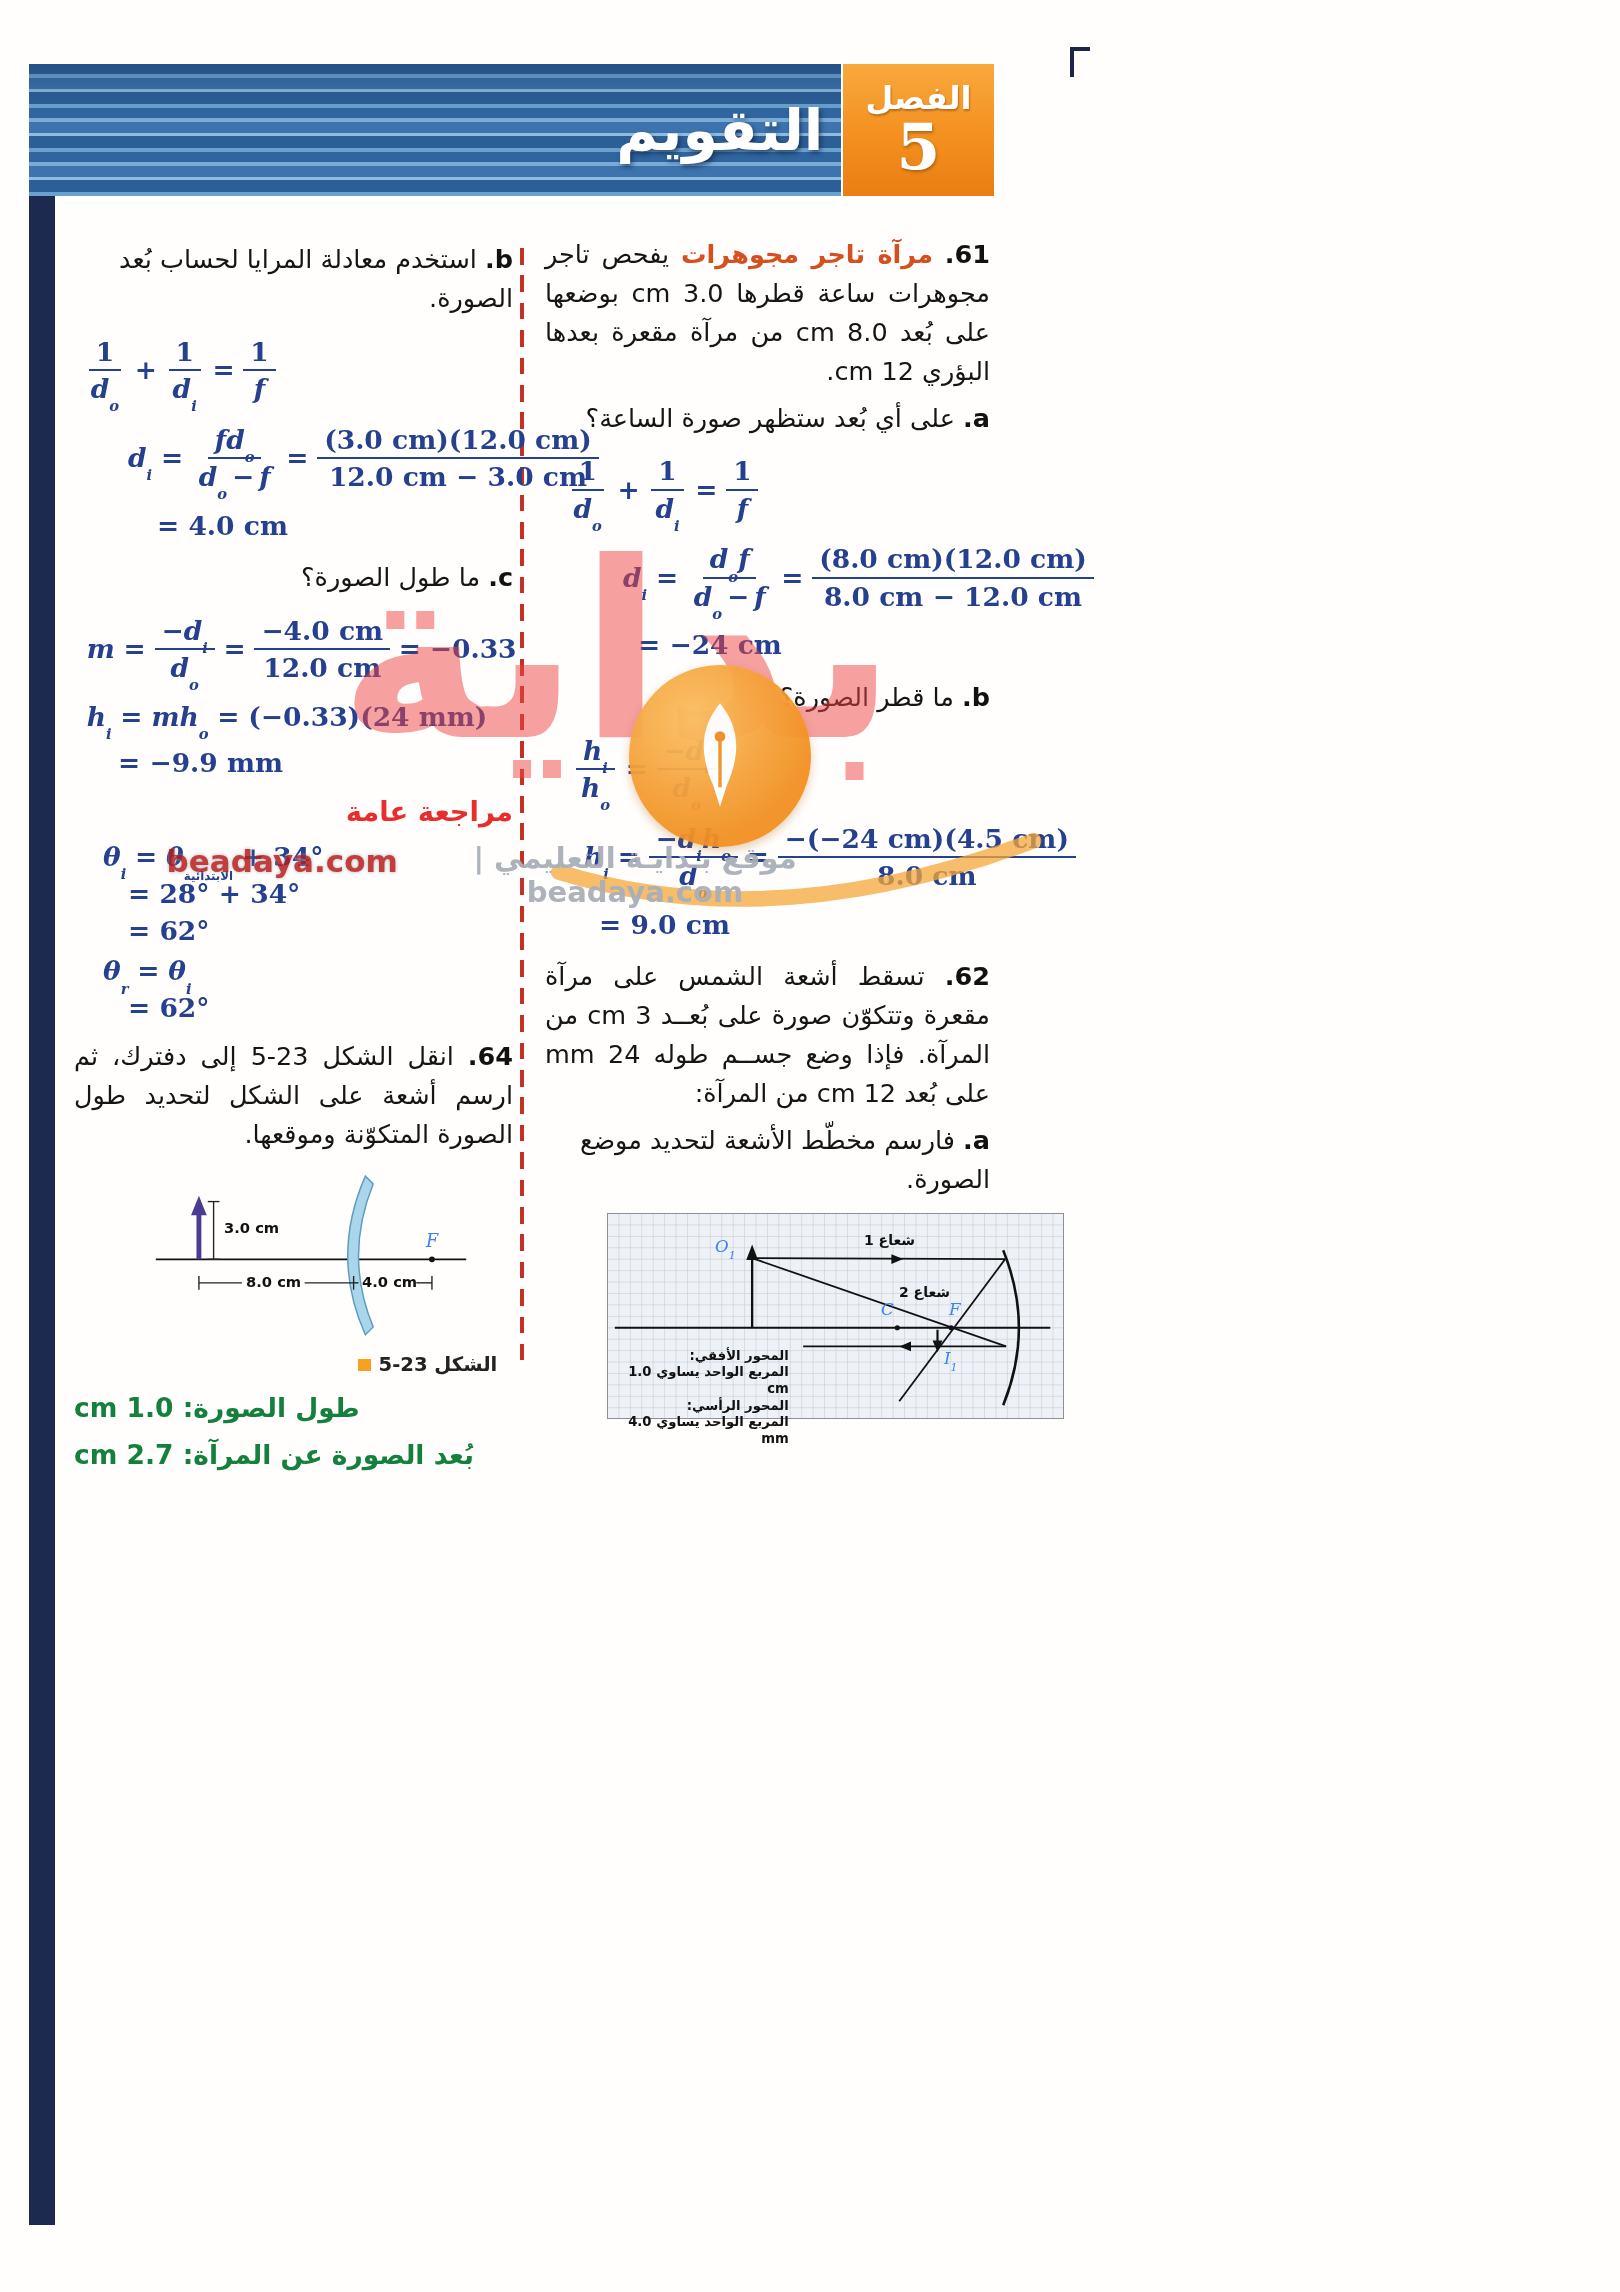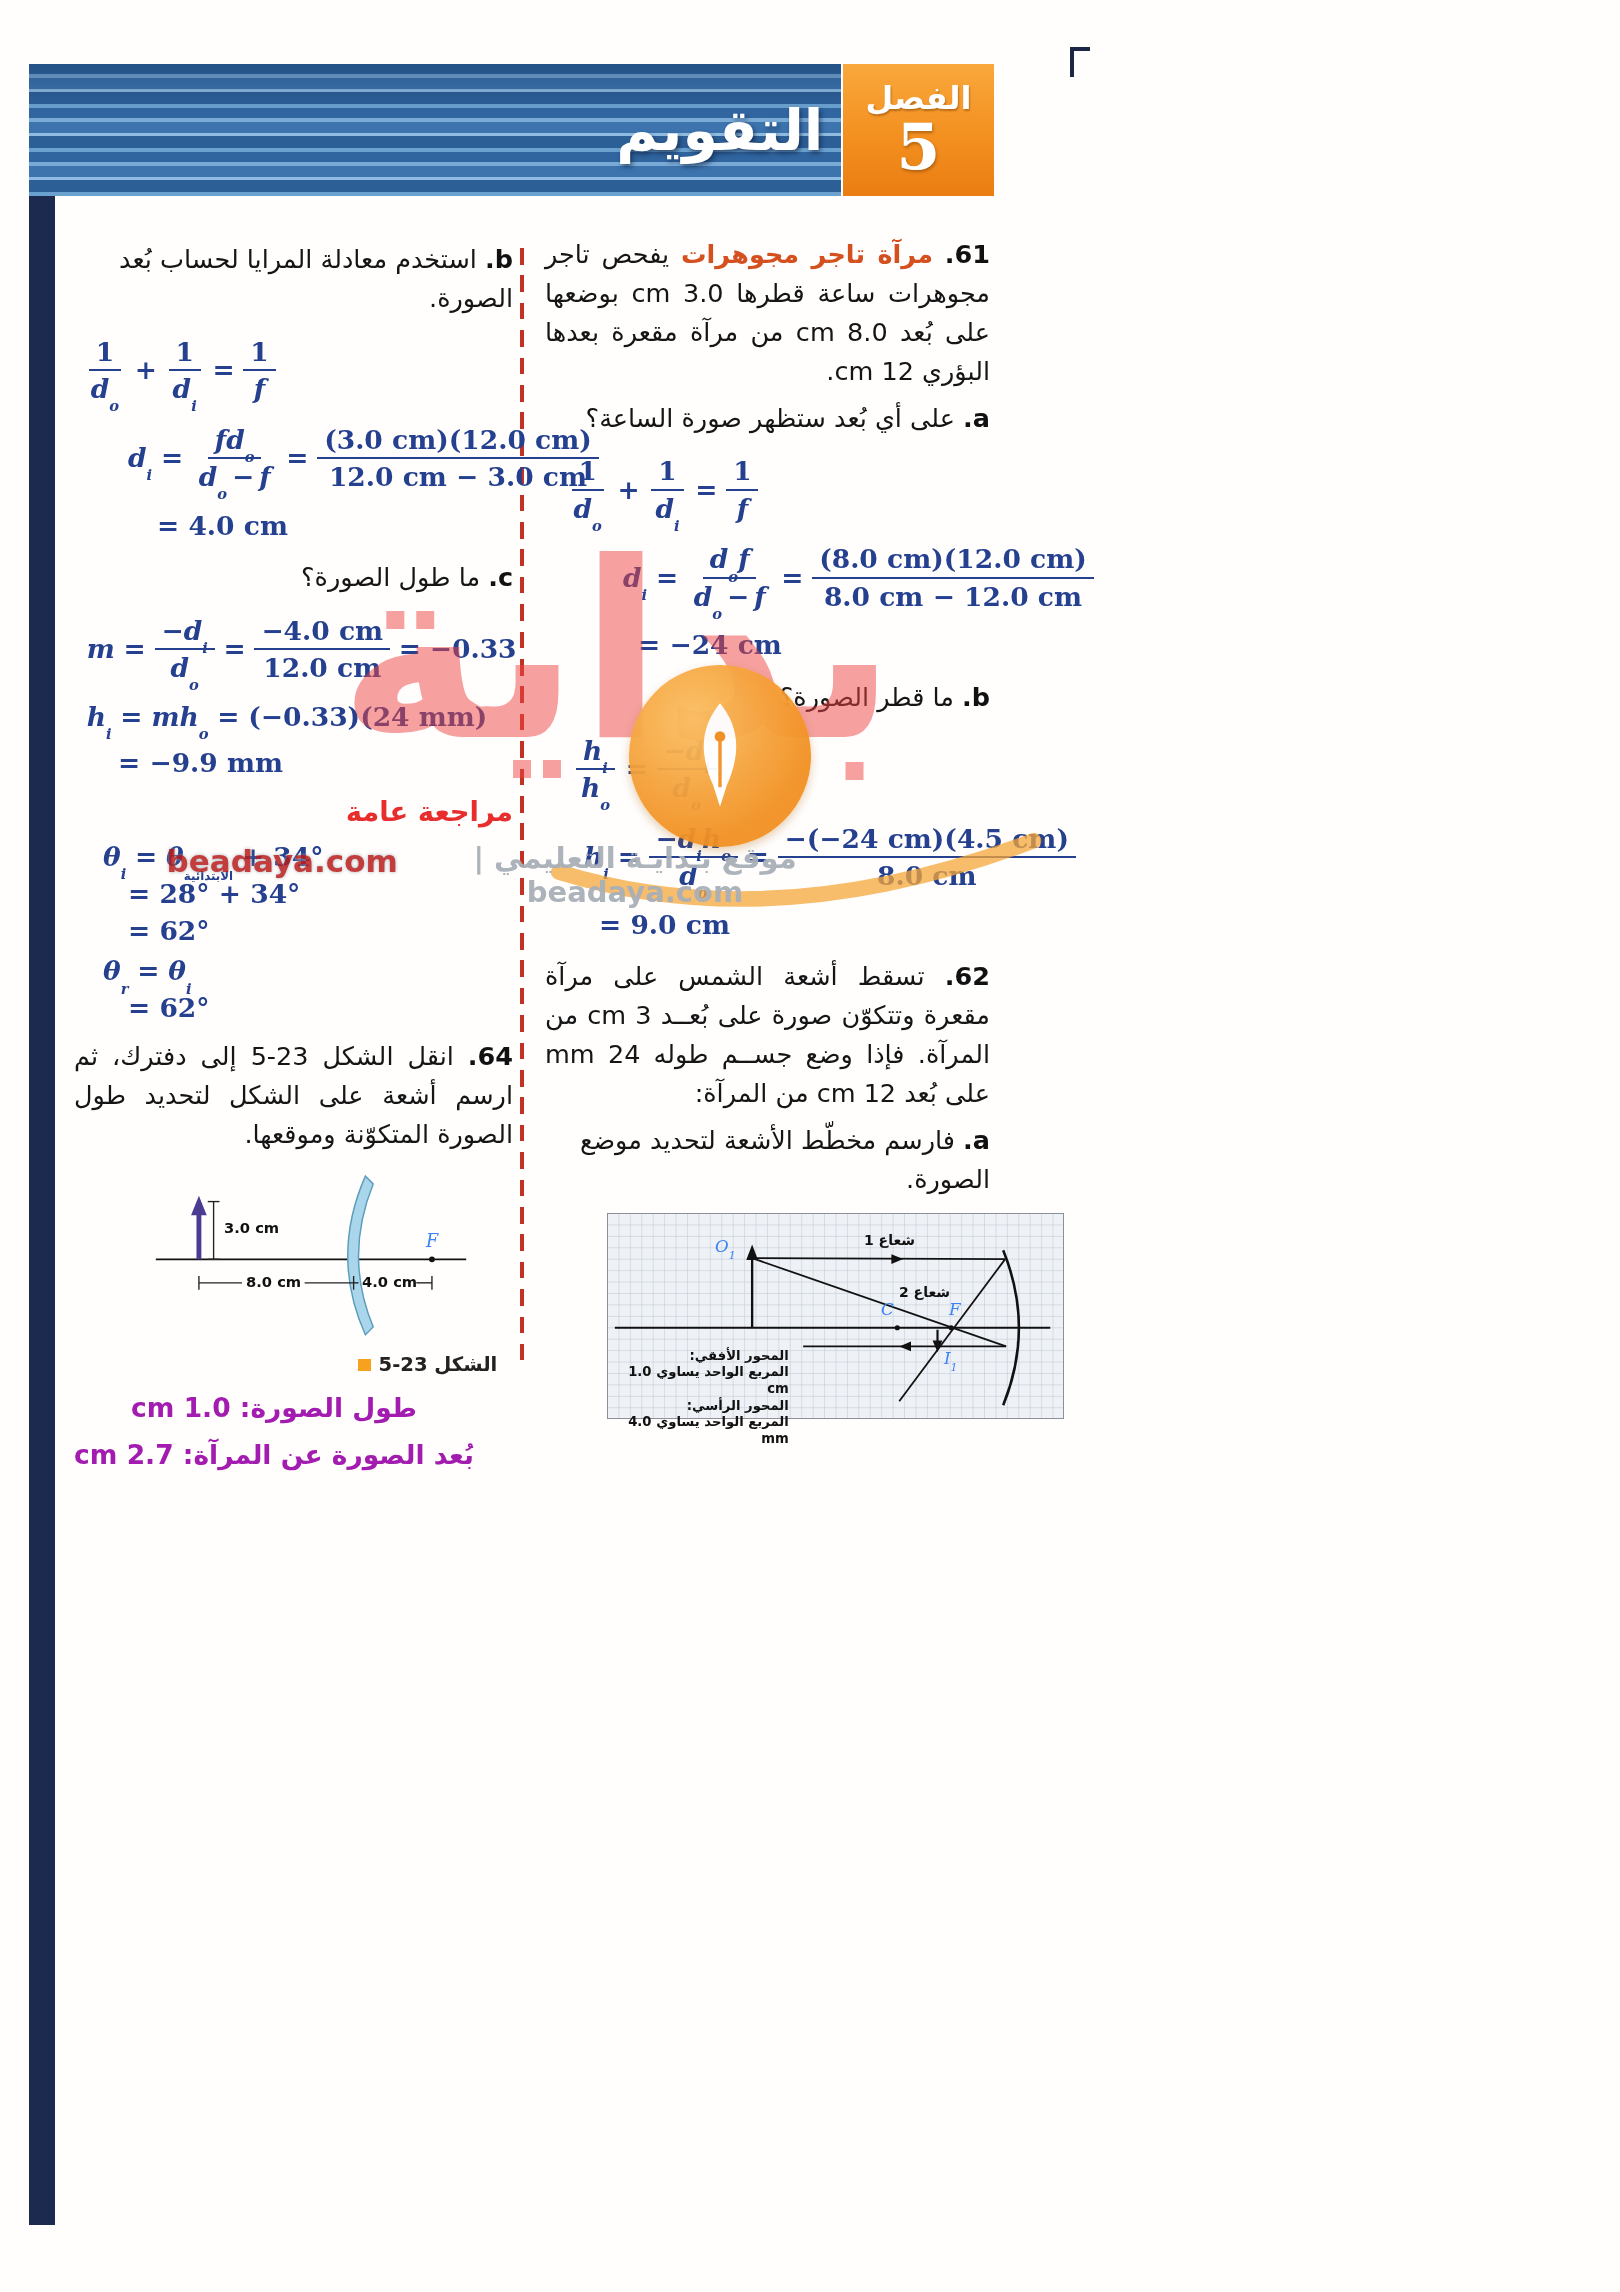--- a/index.html
+++ b/index.html
@@ -65,21 +65,21 @@
   .figlab sub{font-size:10.8px;position:relative;top:2.9px;}
   .raylab{position:absolute;direction:rtl;font-size:14px;font-weight:bold;color:#111;white-space:nowrap;}
   .legend{position:absolute;left:7.8px;top:135px;width:174px;direction:rtl;text-align:right;
           font-size:13.2px;line-height:16.7px;font-weight:bold;color:#111;}
   .fig64{position:relative;width:328px;height:172px;margin:11.8px 37px 0 0;direction:ltr;}
   .fig64 svg{position:absolute;inset:0;}
   .mlabel{position:absolute;font-size:14.7px;color:#111;white-space:nowrap;font-weight:bold;}
   .fig-caption{display:flex;align-items:center;gap:7.8px;direction:ltr;margin:15.7px 0 7.8px;padding-left:284px;}
   .cap-square{width:12.7px;height:12.7px;background:#f6a21e;flex:0 0 auto;}
   .cap-text{direction:rtl;font-weight:bold;font-size:19.6px;color:#222;white-space:nowrap;}
-  .answer{direction:rtl;text-align:center;color:#a21caf;font-weight:bold;font-size:26.5px;margin:15.7px 39px 0 0;}
+  .answer{direction:rtl;text-align:left;color:#15803d;font-weight:bold;font-size:26.5px;margin:15.7px 39px 0 0;}
 
   
   .watermark{position:absolute;left:147px;top:549px;width:941px;height:372px;pointer-events:none;z-index:40;}
   .wm-big{position:absolute;left:0;top:-39px;width:100%;direction:rtl;text-align:center;
           font-size:245px;font-weight:bold;color:#ef4444;opacity:.5;font-family:"DejaVu Sans",sans-serif;}
   .wm-swoosh{position:absolute;left:0;top:0;width:941px;height:372px;opacity:.75;}
   .wm-circle{position:absolute;left:482px;top:116px;width:182px;height:182px;border-radius:50%;
              background:radial-gradient(circle at 35% 30%,#fbbf62,#f29022 70%);opacity:.95;
              display:flex;align-items:center;justify-content:center;box-shadow:0 3.9px 9.8px rgba(180,110,20,.35);}
   .wm-caption{position:absolute;left:233px;top:292px;width:510px;direction:rtl;text-align:center;

